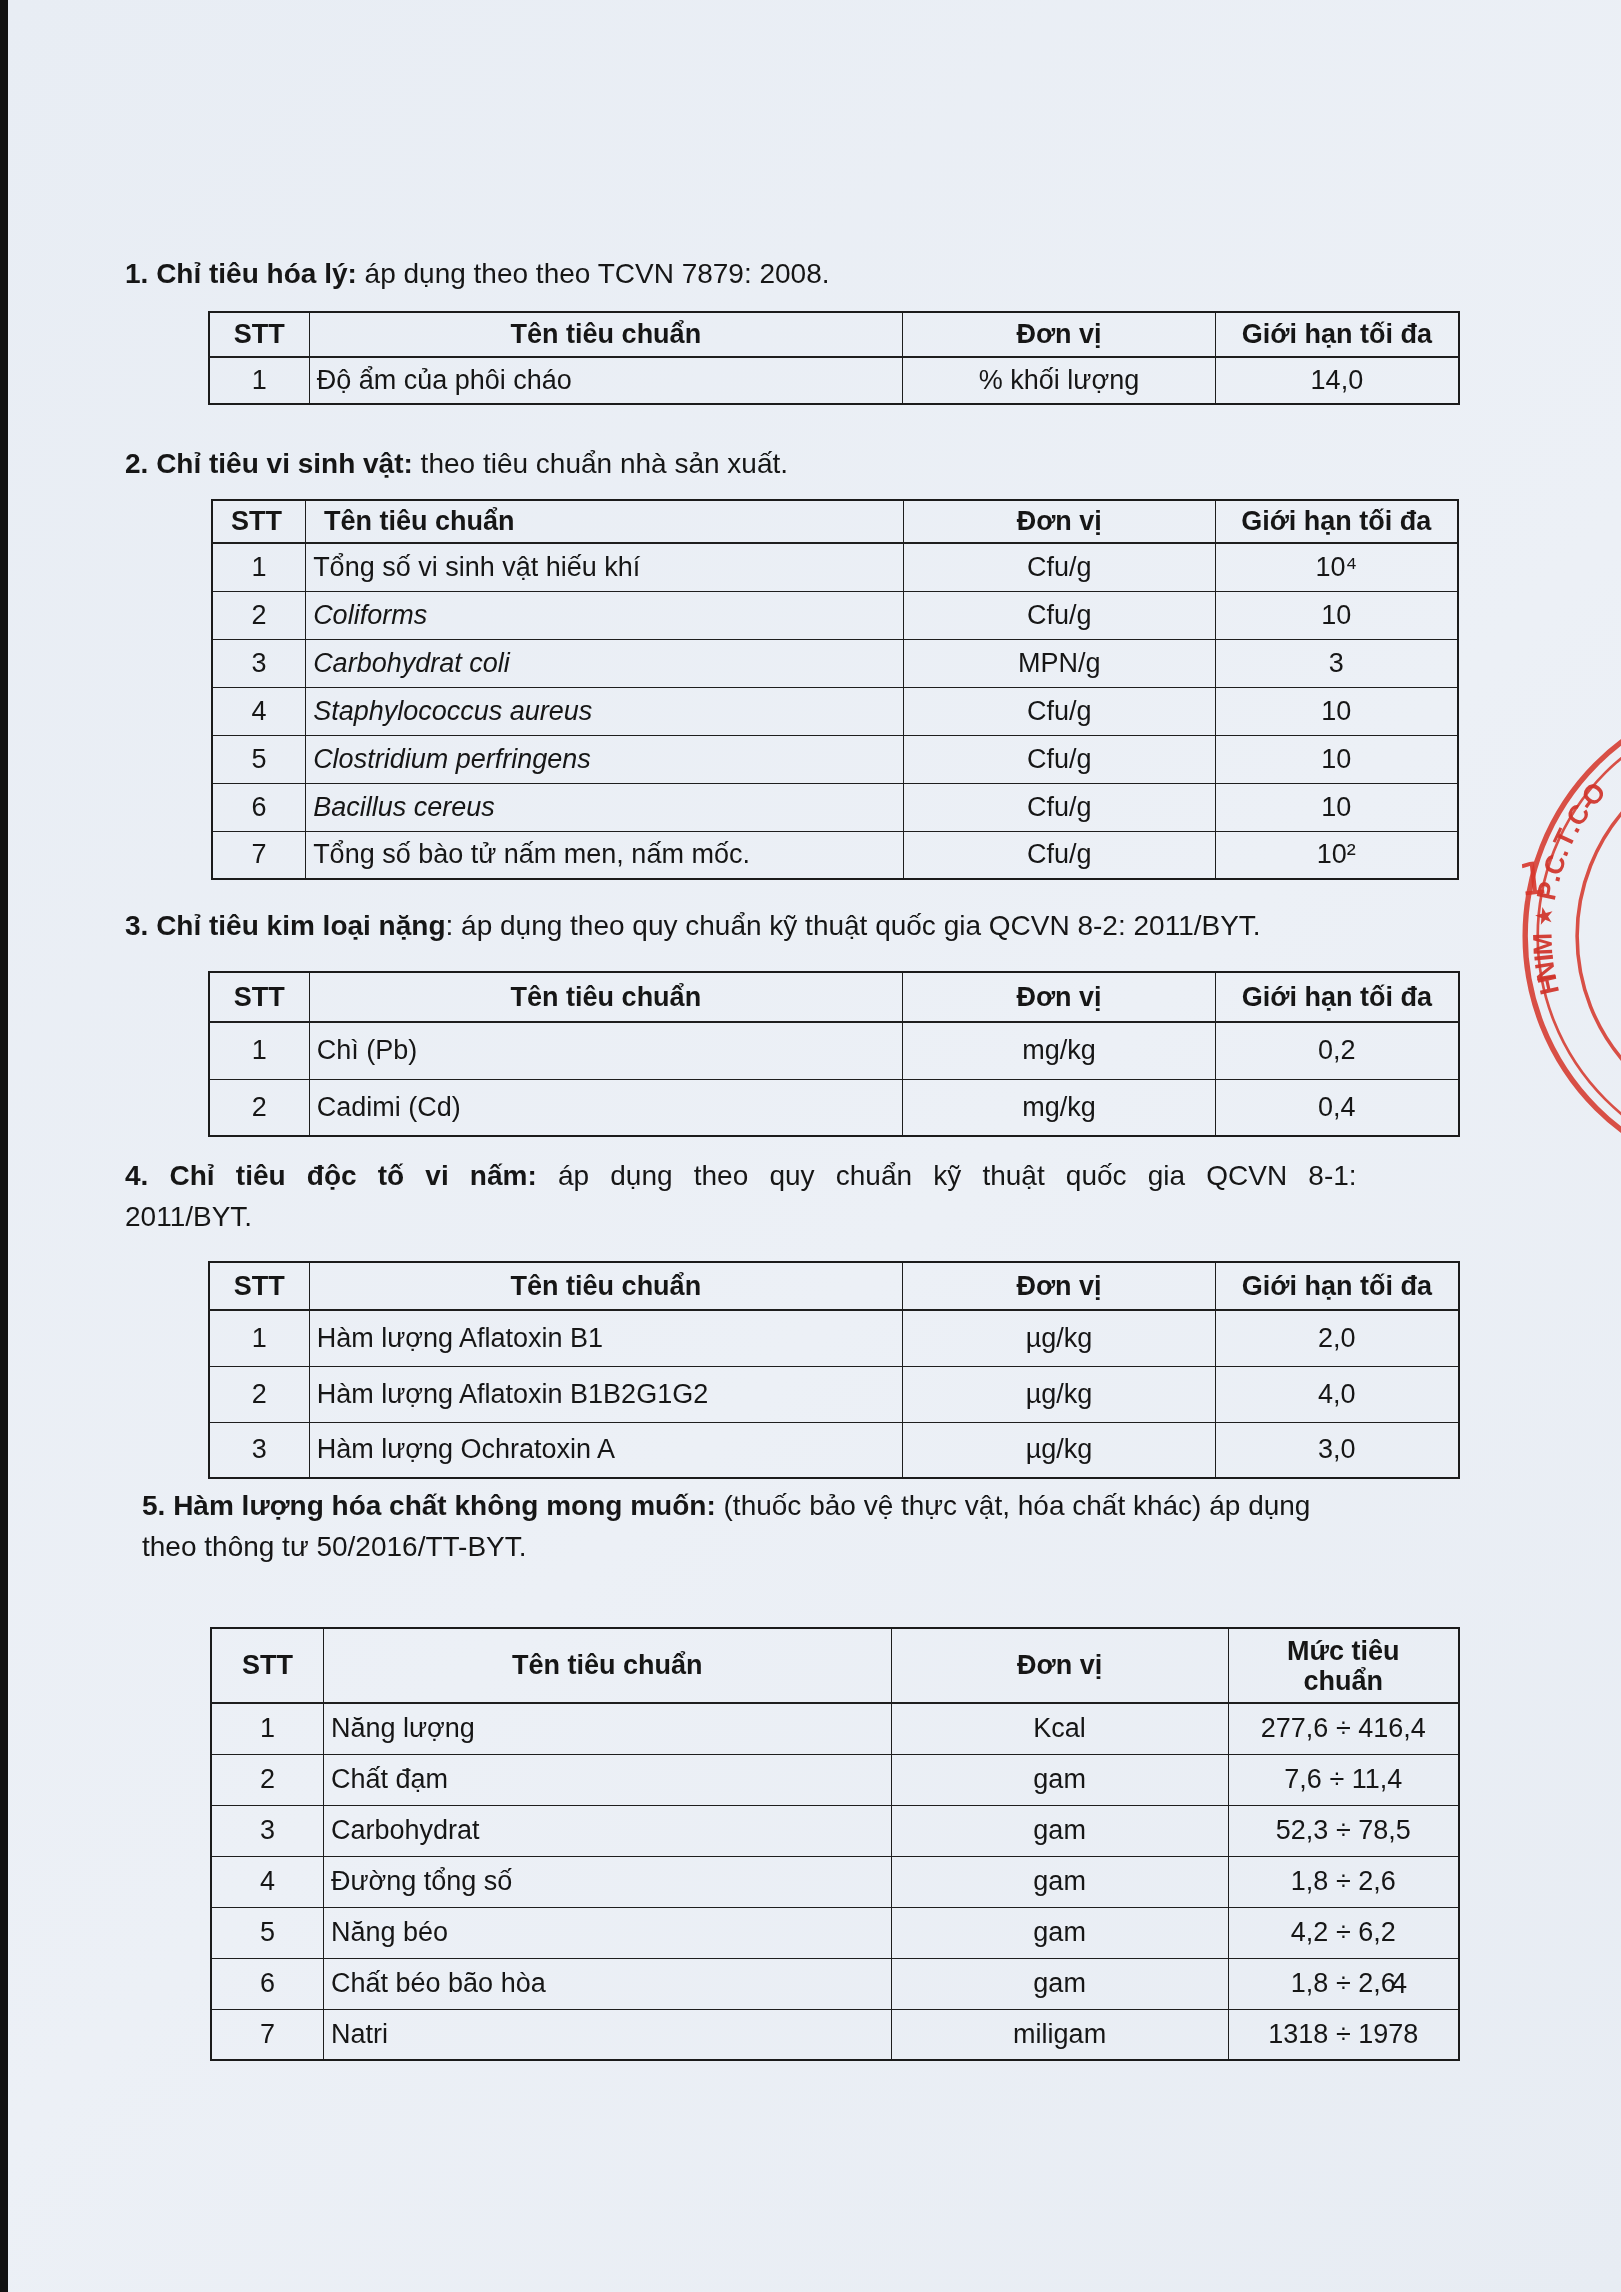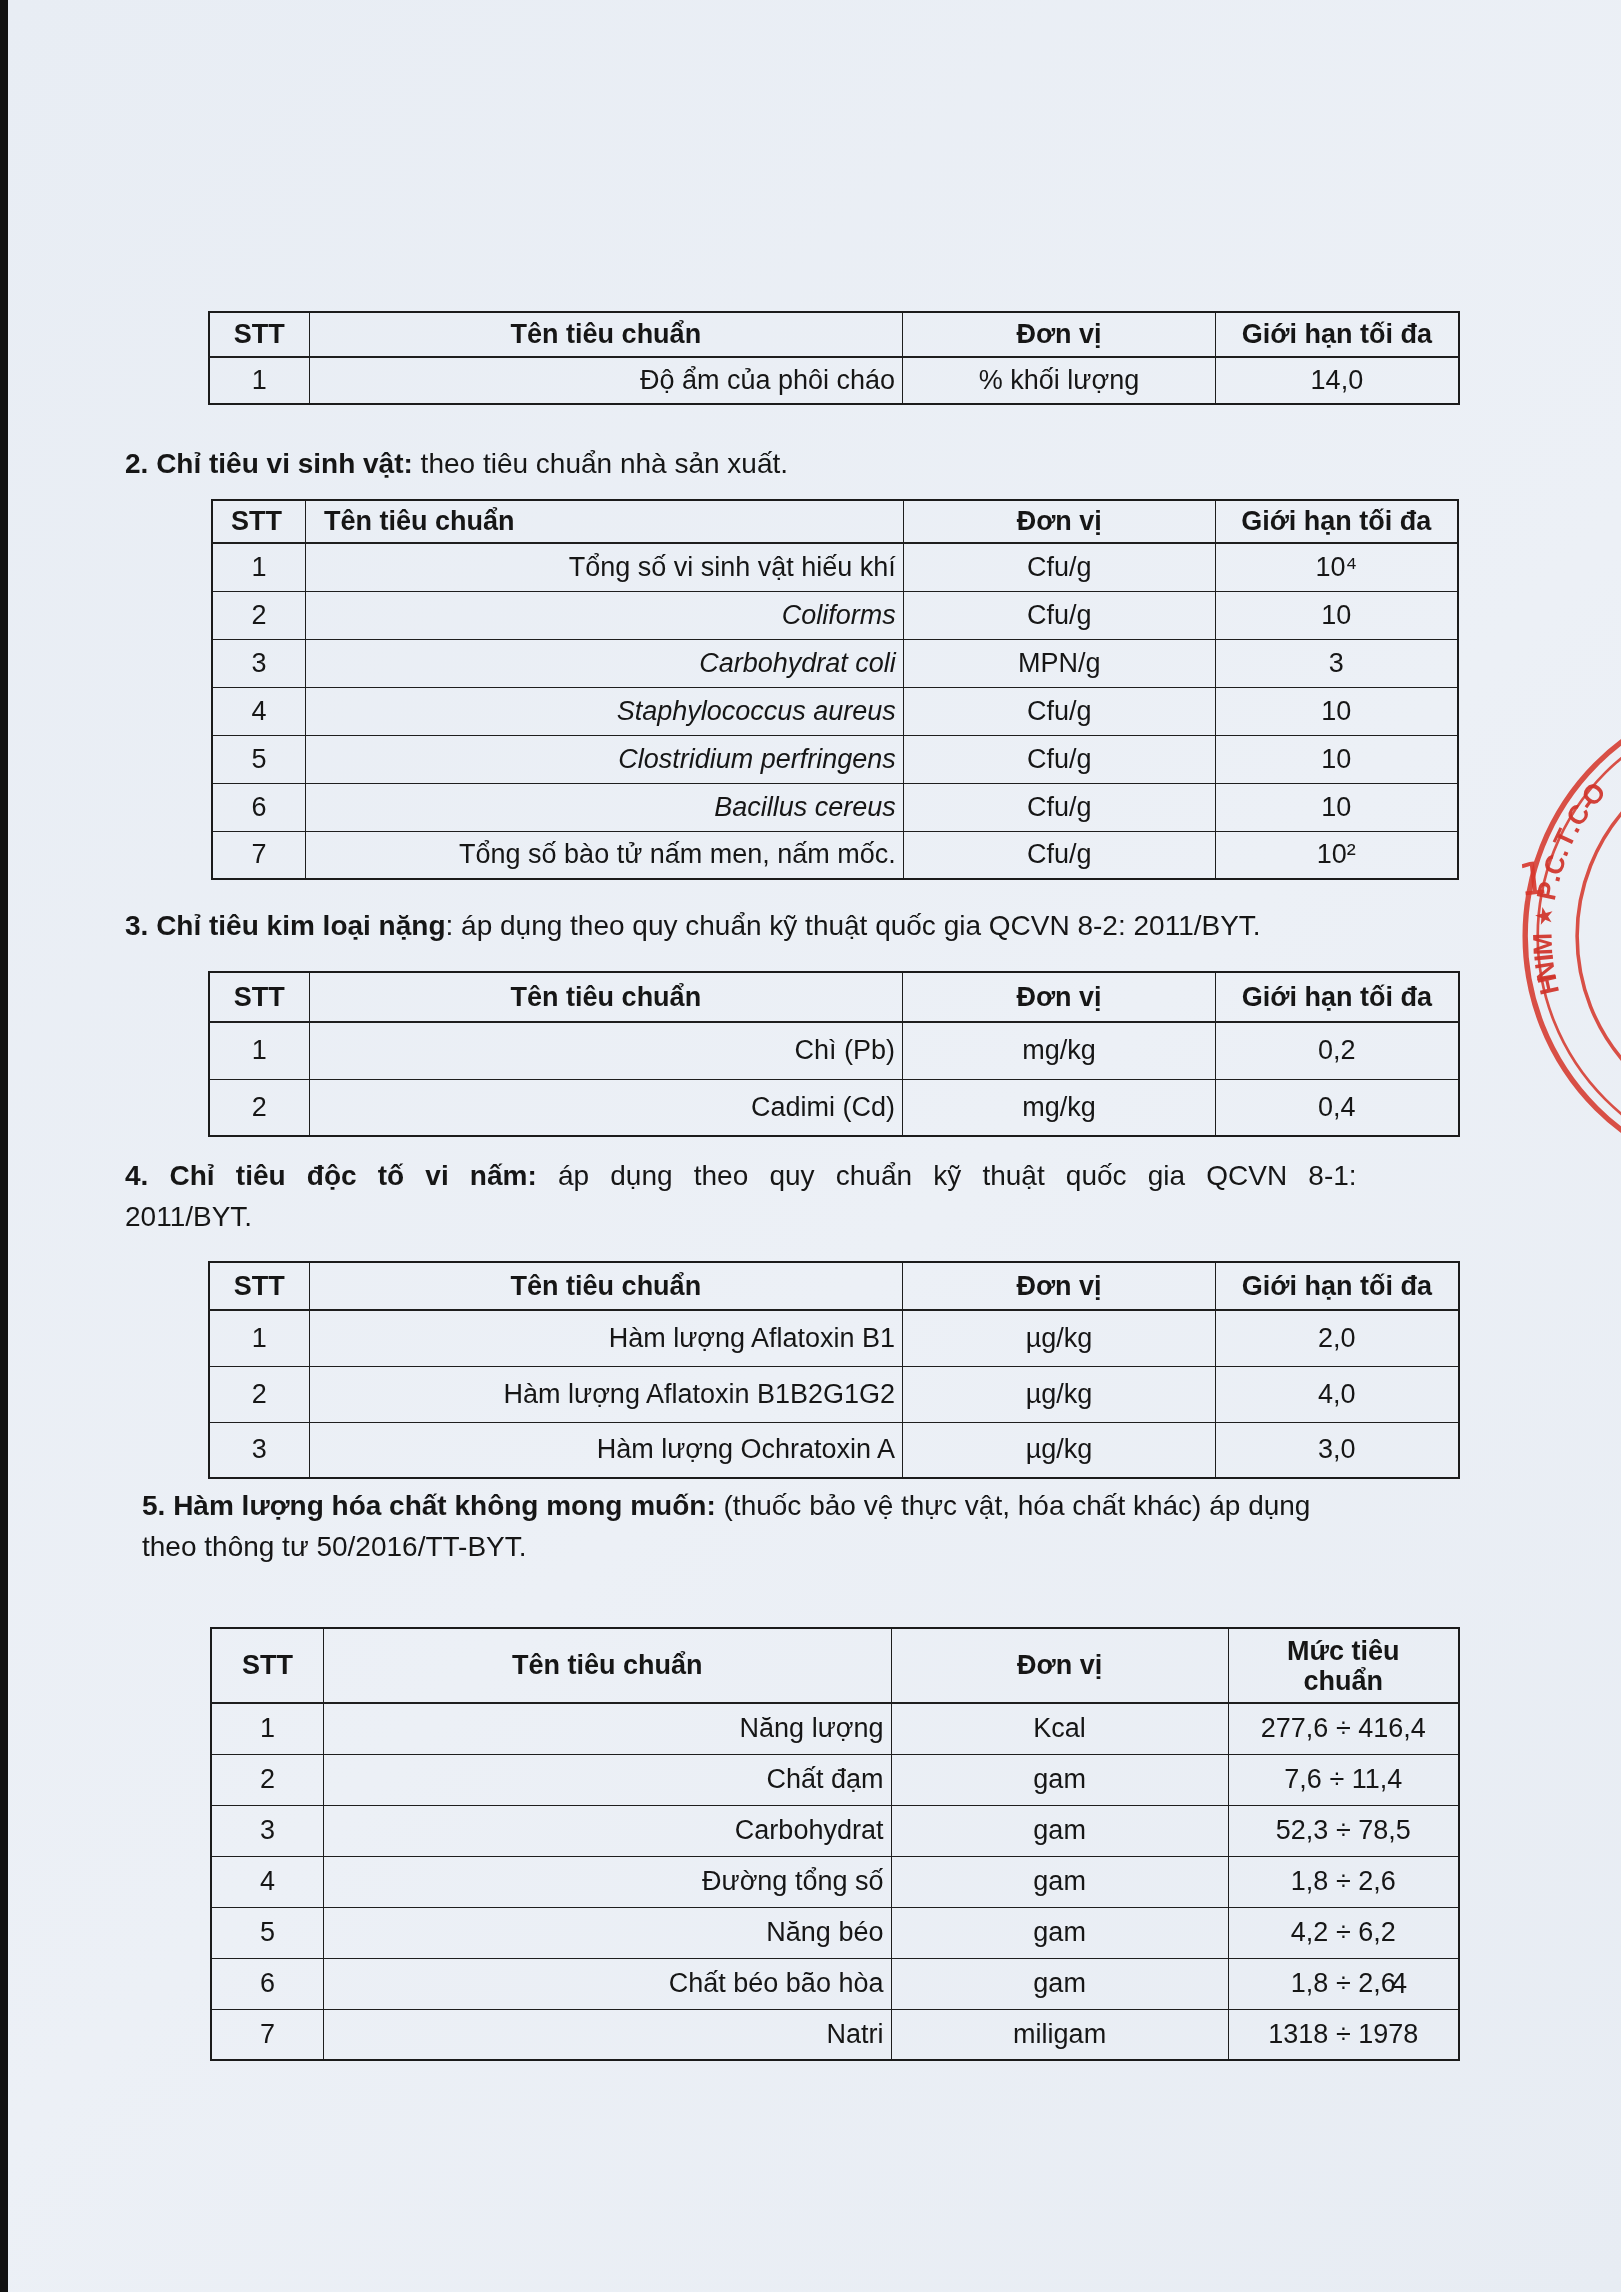--- a/index.html
+++ b/index.html
@@ -9,21 +9,21 @@
     font-family:"Liberation Sans","DejaVu Sans",sans-serif;color:#161616;
   }
   .edge-strip{position:absolute;left:0;top:0;width:8px;height:2293px;background:#121212;}
   .hd{position:absolute;left:125px;width:1336px;font-size:28px;line-height:41px;margin:0;}
   .hd b{font-weight:bold;}
   .spread{word-spacing:13.4px;}
   table.spec{position:absolute;border-collapse:collapse;table-layout:fixed;font-size:27px;border:2.7px solid #1b1b1b;}
   table.spec th,table.spec td{border:1.8px solid #1e1e1e;padding:0 7.2px;overflow:hidden;white-space:nowrap;}
   table.spec th{font-weight:bold;text-align:center;border-bottom-width:2.7px;}
   td.stt{text-align:center;}
-  td.name{text-align:right;padding-left:19.7px;}
+  td.name{text-align:left;padding-left:19.7px;}
   td.unit,td.lim{text-align:center;}
   .italic{font-style:italic;}
   .t1{left:208px;top:311px;width:1252px;}
   .t1 thead tr{height:45px}.t1 tbody tr{height:47px}
   .t2{left:211px;top:499px;width:1248px;}
   .t2 thead tr{height:43px}.t2 tbody tr{height:48px}
   .t2 th{font-weight:normal;border-bottom-width:1.8px;}
   .t2 th.h-stt,.t2 th.h-name{text-align:left;padding-left:18px;}
   .t3{left:208px;top:971px;width:1252px;}
   .t3 thead tr{height:50px}.t3 tbody tr{height:57px}
@@ -37,20 +37,21 @@
   .seal-letter{font-family:"Liberation Sans","DejaVu Sans",sans-serif;font-size:30px;font-weight:bold;fill:#d0332a;opacity:.92;}
   .seal-star{font-size:26px;fill:#d0332a;opacity:.92;}
   .seal-hand{font-family:"DejaVu Sans",sans-serif;font-size:50px;fill:#d8362c;opacity:.9;}
 </style>
 </head>
 <body>
 
 <div class="page">
   <div class="edge-strip"></div>
 
+  <p class="hd" style="top:253px;"><b>1. Chỉ tiêu hóa lý:</b><span> áp dụng theo theo TCVN 7879: 2008.</span></p>
 
   <table class="spec t1">
     <colgroup>
         <col style="width:8%">
         <col style="width:47.5%">
         <col style="width:25%">
         <col style="width:19.5%">
       </colgroup>
     <thead>
       <tr>

